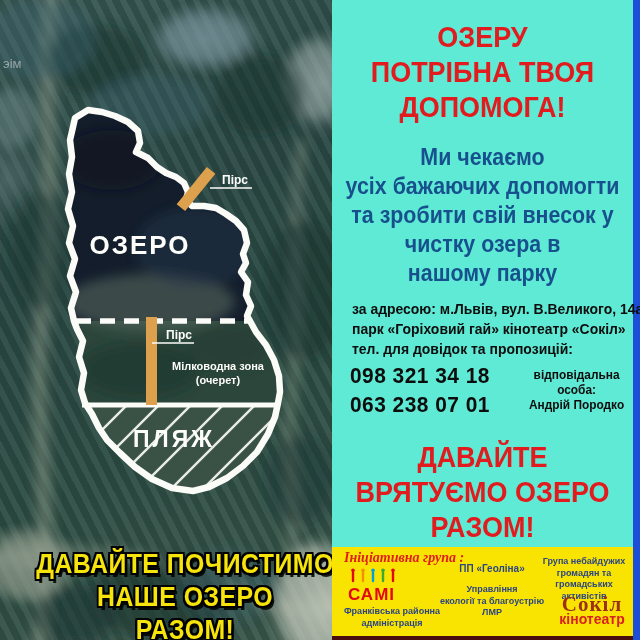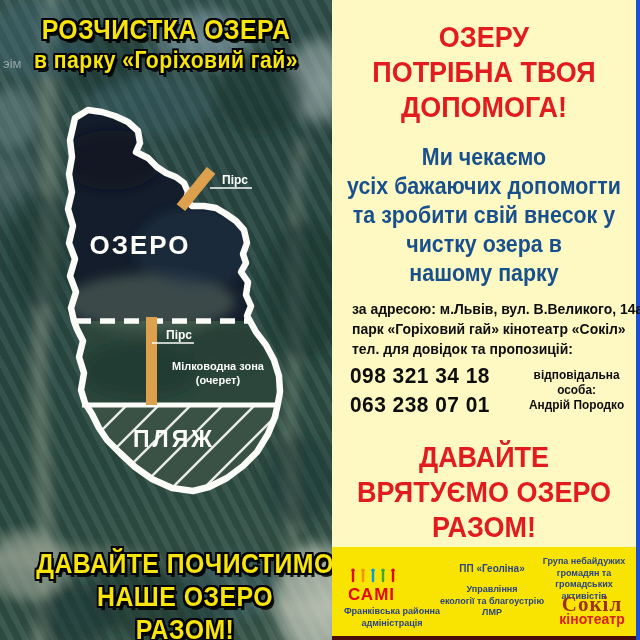--- a/index.html
+++ b/index.html
@@ -27,22 +27,22 @@
       -2px 0 0 #000,2px 0 0 #000,0 -2px 0 #000,0 2px 0 #000,3px 4px 0 rgba(0,0,0,.85);
     letter-spacing:.5px;white-space:nowrap;
   }
   .l-title{position:absolute;left:0;top:14px;width:100%;}
   .l-title .t1{font-size:27px;line-height:32px;}
   .l-title .t2{font-size:23px;line-height:29px;}
   .l-cta{position:absolute;left:0;top:548px;width:100%;margin-left:19px;}
   .l-cta div{font-size:27px;line-height:33px;}
   .watermark{position:absolute;left:3px;top:56px;font-size:13px;color:rgba(210,215,215,.6);}
   
-  .info-panel{position:absolute;left:332px;top:0;width:308px;height:640px;background:#fef9c3;
-    border-right:4px solid #1d4ed8;box-sizing:border-box;}
+  .info-panel{position:absolute;left:332px;top:0;width:308px;height:640px;background:#5eead4;
+    border-right:7px solid #1d4ed8;box-sizing:border-box;}
   .cond{transform:scaleX(.93);transform-origin:50% 50%;}
   .headline{position:absolute;left:0;top:20px;width:100%;text-align:center;color:#e11b1e;
     font-weight:bold;font-size:29px;line-height:35px;}
   .invite{position:absolute;left:0;top:143px;width:100%;text-align:center;color:#17508d;
     font-weight:bold;font-size:23px;line-height:29px;}
   .address{position:absolute;left:20px;top:299px;width:280px;color:#0d0d0d;font-weight:bold;
     font-size:15.5px;line-height:20px;transform:scaleX(.9);transform-origin:0 0;white-space:nowrap;}
   .phones-row{position:absolute;left:18px;top:361px;width:286px;display:flex;gap:12px;}
   .phones{color:#0d0d0d;font-weight:bold;font-size:22px;line-height:29px;letter-spacing:.5px;
     transform:scaleX(.95);transform-origin:0 0;white-space:nowrap;}
@@ -147,24 +147,20 @@
       <line x1="210" y1="188" x2="252" y2="188" stroke="#fdfdfa" stroke-width="1.5"></line>
       <text x="166" y="339" font-size="12">Пірс</text>
       <line x1="152" y1="343" x2="194" y2="343" stroke="#fdfdfa" stroke-width="1.5"></line>
       <text x="218" y="370" font-size="11" text-anchor="middle">Мілководна зона</text>
       <text x="218" y="384" font-size="11" text-anchor="middle">(очерет)</text>
       <text x="174" y="447" font-size="23" letter-spacing="3" text-anchor="middle">ПЛЯЖ</text>
     </svg>
 
     <div class="watermark">эім</div>
 
-    <div class="l-title">
-      <div class="yellow-line t1">РОЗЧИСТКА ОЗЕРА</div>
-      <div class="yellow-line t2">в парку «Горіховий гай»</div>
-    </div>
 
     <div class="l-cta">
       <div class="yellow-line">ДАВАЙТЕ ПОЧИСТИМО</div>
       <div class="yellow-line">НАШЕ ОЗЕРО</div>
       <div class="yellow-line">РАЗОМ!</div>
     </div>
   </div>
 
   <div class="info-panel">
 
@@ -200,20 +196,21 @@
       </div>
     </div>
 
     <div class="cta-r cond">
       <div>ДАВАЙТЕ</div>
       <div>ВРЯТУЄМО ОЗЕРО</div>
       <div>РАЗОМ!</div>
     </div>
 
     <div class="footer">
+      <div class="footer-heading">Ініціативна група :</div>
 
       <div class="cami">
         <svg width="52" height="15" viewBox="0 0 52 15">
           <g stroke-width="2.4" stroke-linecap="round">
             <line x1="5" y1="4" x2="5" y2="13" stroke="#e30613"></line>
               <circle cx="5" cy="2.2" r="1.8" fill="#e30613"></circle>
             <line x1="15" y1="4" x2="15" y2="13" stroke="#f39200"></line>
               <circle cx="15" cy="2.2" r="1.8" fill="#f39200"></circle>
             <line x1="25" y1="4" x2="25" y2="13" stroke="#009fe3"></line>
               <circle cx="25" cy="2.2" r="1.8" fill="#009fe3"></circle>

